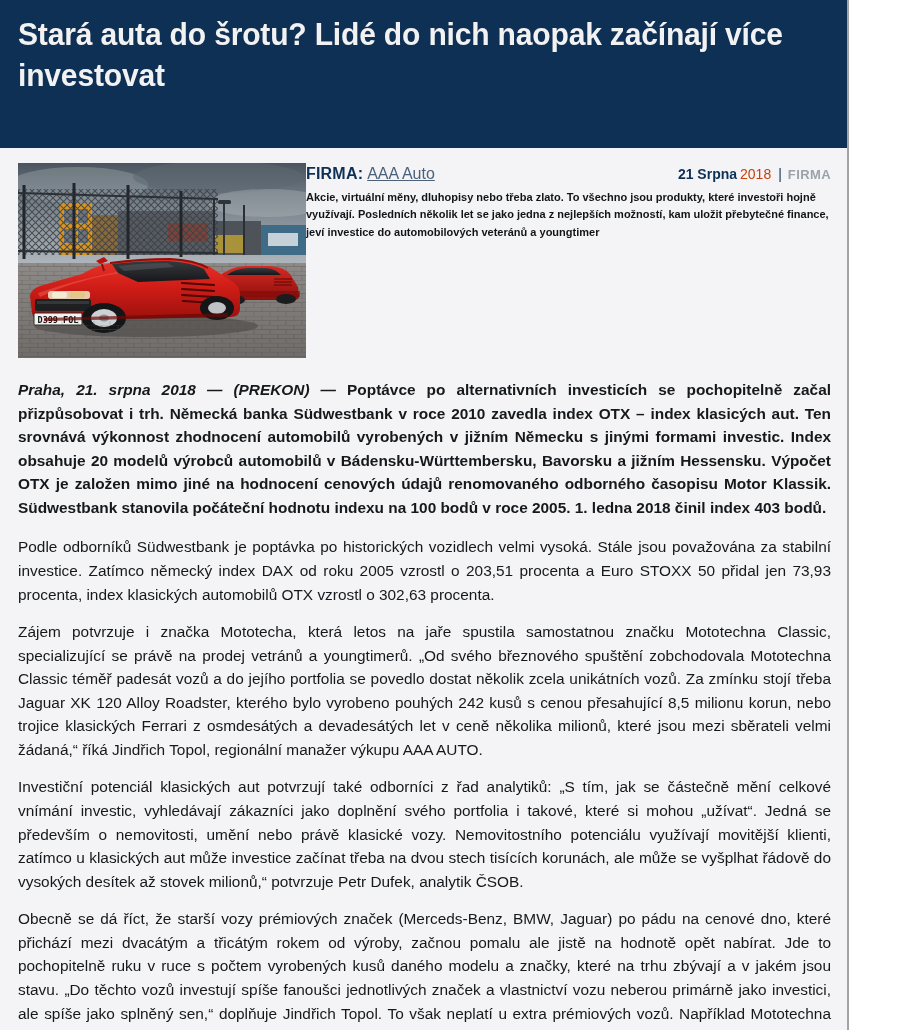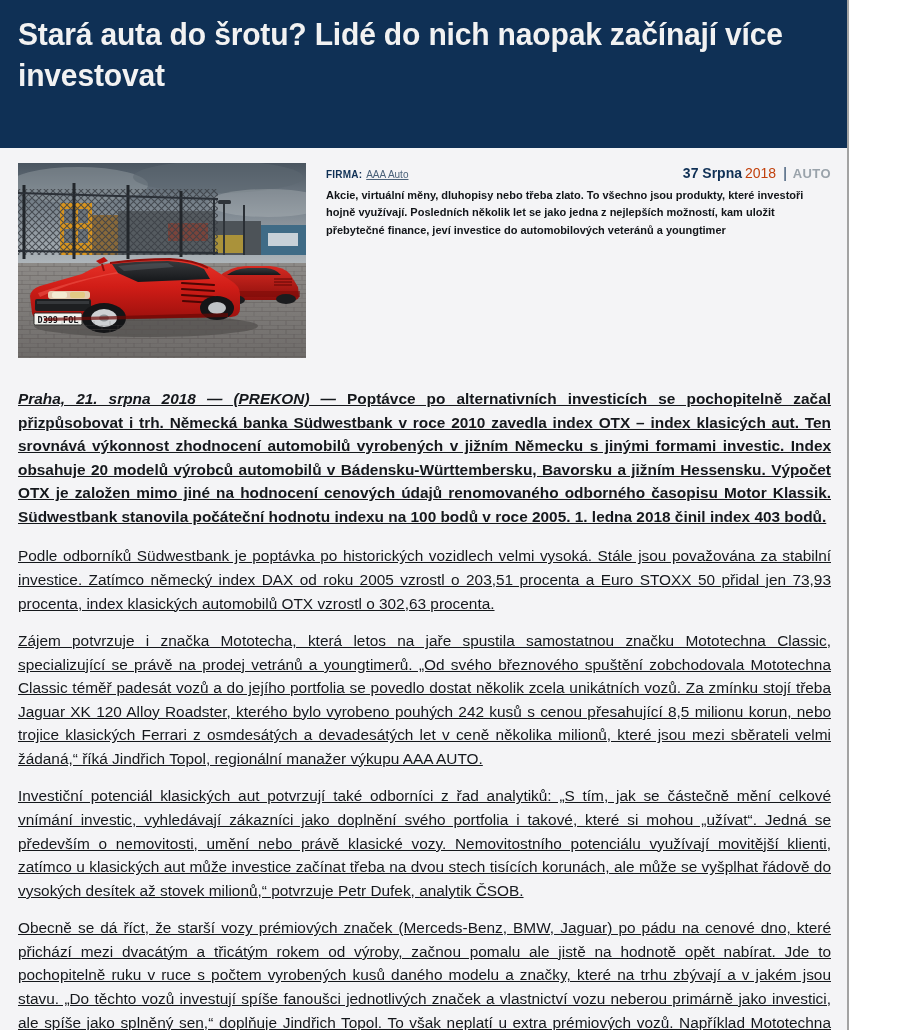--- a/index.html
+++ b/index.html
@@ -46,37 +46,36 @@
 
   
   .top-block {
     display: flex;
     align-items: flex-start;
     padding-top: 15px;
   }
   .figure {
     width: 288px;
     flex: 0 0 288px;
-    margin-right: 20px;
   }
   .figure svg { display: block; width: 288px; height: 195px; }
 
   .lead-col {
     flex: 1 1 auto;
     min-width: 0;
     padding-top: 2px;
   }
 
   .meta-row {
     display: flex;
     align-items: baseline;
     justify-content: space-between;
     padding-bottom: 6px;
   }
-  .meta-left { font-size: 10px; white-space: nowrap; }
+  .meta-left { font-size: 16px; white-space: nowrap; }
   .firma-label {
     color: #0f3055;
     font-weight: bold;
     letter-spacing: 0.2px;
   }
   .firma-link {
     color: #4a6179;
     text-decoration: underline;
     margin-left: 4px;
     cursor: pointer;
@@ -101,27 +100,26 @@
     color: #111418;
     font-weight: bold;
     font-size: 11px;
     line-height: 1.57;
     text-align: left;
   }
 
   
   .article { padding-top: 17px; }
   .para {
-    margin: 12px 0 14px 0;
+    margin: 3px 0 14px 0;
     color: #15181c;
     font-size: 15.4px;
     line-height: 1.53;
     text-align: justify;
     text-justify: inter-word;
-    text-decoration: underline;
   }
   .para.strong {
     font-weight: bold;
     margin-bottom: 16px;
   }
   .dateline {
     font-style: italic;
     font-weight: bold;
   }
   .para.last { margin-bottom: 0; }
@@ -273,21 +271,21 @@
           <rect x="0" y="0" width="288" height="195" fill="none"></rect>
         </svg>
       </div>
 
       <div class="lead-col">
         <div class="meta-row">
           <div class="meta-left">
             <span class="firma-label">FIRMA:</span><a class="firma-link">AAA Auto</a>
           </div>
           <div class="meta-right">
-            <span class="date-day">37 Srpna</span><span class="date-year">2018</span><span class="meta-sep">|</span><span class="category">AUTO</span>
+            <span class="date-day">21 Srpna</span><span class="date-year">2018</span><span class="meta-sep">|</span><span class="category">FIRMA</span>
           </div>
         </div>
         <p class="lead">Akcie, virtuální měny, dluhopisy nebo třeba zlato. To všechno jsou produkty, které investoři hojně využívají. Posledních několik let se jako jedna z nejlepších možností, kam uložit přebytečné finance, jeví investice do automobilových veteránů a youngtimer</p>
       </div>
     </div>
 
     <div class="article">
       <p class="para strong"><span class="dateline">Praha, 21. srpna 2018 — (PREKON) —</span><span> Poptávce po alternativních investicích se pochopitelně začal přizpůsobovat i trh. Německá banka Südwestbank v roce 2010 zavedla index OTX – index klasicých aut. Ten srovnává výkonnost zhodnocení automobilů vyrobených v jižním Německu s jinými formami investic. Index obsahuje 20 modelů výrobců automobilů v Bádensku-Württembersku, Bavorsku a jižním Hessensku. Výpočet OTX je založen mimo jiné na hodnocení cenových údajů renomovaného odborného časopisu Motor Klassik. Südwestbank stanovila počáteční hodnotu indexu na 100 bodů v roce 2005. 1. ledna 2018 činil index 403 bodů.</span></p>
       <p class="para">Podle odborníků Südwestbank je poptávka po historických vozidlech velmi vysoká. Stále jsou považována za stabilní investice. Zatímco německý index DAX od roku 2005 vzrostl o 203,51 procenta a Euro STOXX 50 přidal jen 73,93 procenta, index klasických automobilů OTX vzrostl o 302,63 procenta.</p>
       <p class="para">Zájem potvrzuje i značka Mototecha, která letos na jaře spustila samostatnou značku Mototechna Classic, specializující se právě na prodej vetránů a youngtimerů. „Od svého březnového spuštění zobchodovala Mototechna Classic téměř padesát vozů a do jejího portfolia se povedlo dostat několik zcela unikátních vozů. Za zmínku stojí třeba Jaguar XK 120 Alloy Roadster, kterého bylo vyrobeno pouhých 242 kusů s cenou přesahující 8,5 milionu korun, nebo trojice klasických Ferrari z osmdesátých a devadesátých let v ceně několika milionů, které jsou mezi sběrateli velmi žádaná,“ říká Jindřich Topol, regionální manažer výkupu AAA AUTO.</p>

